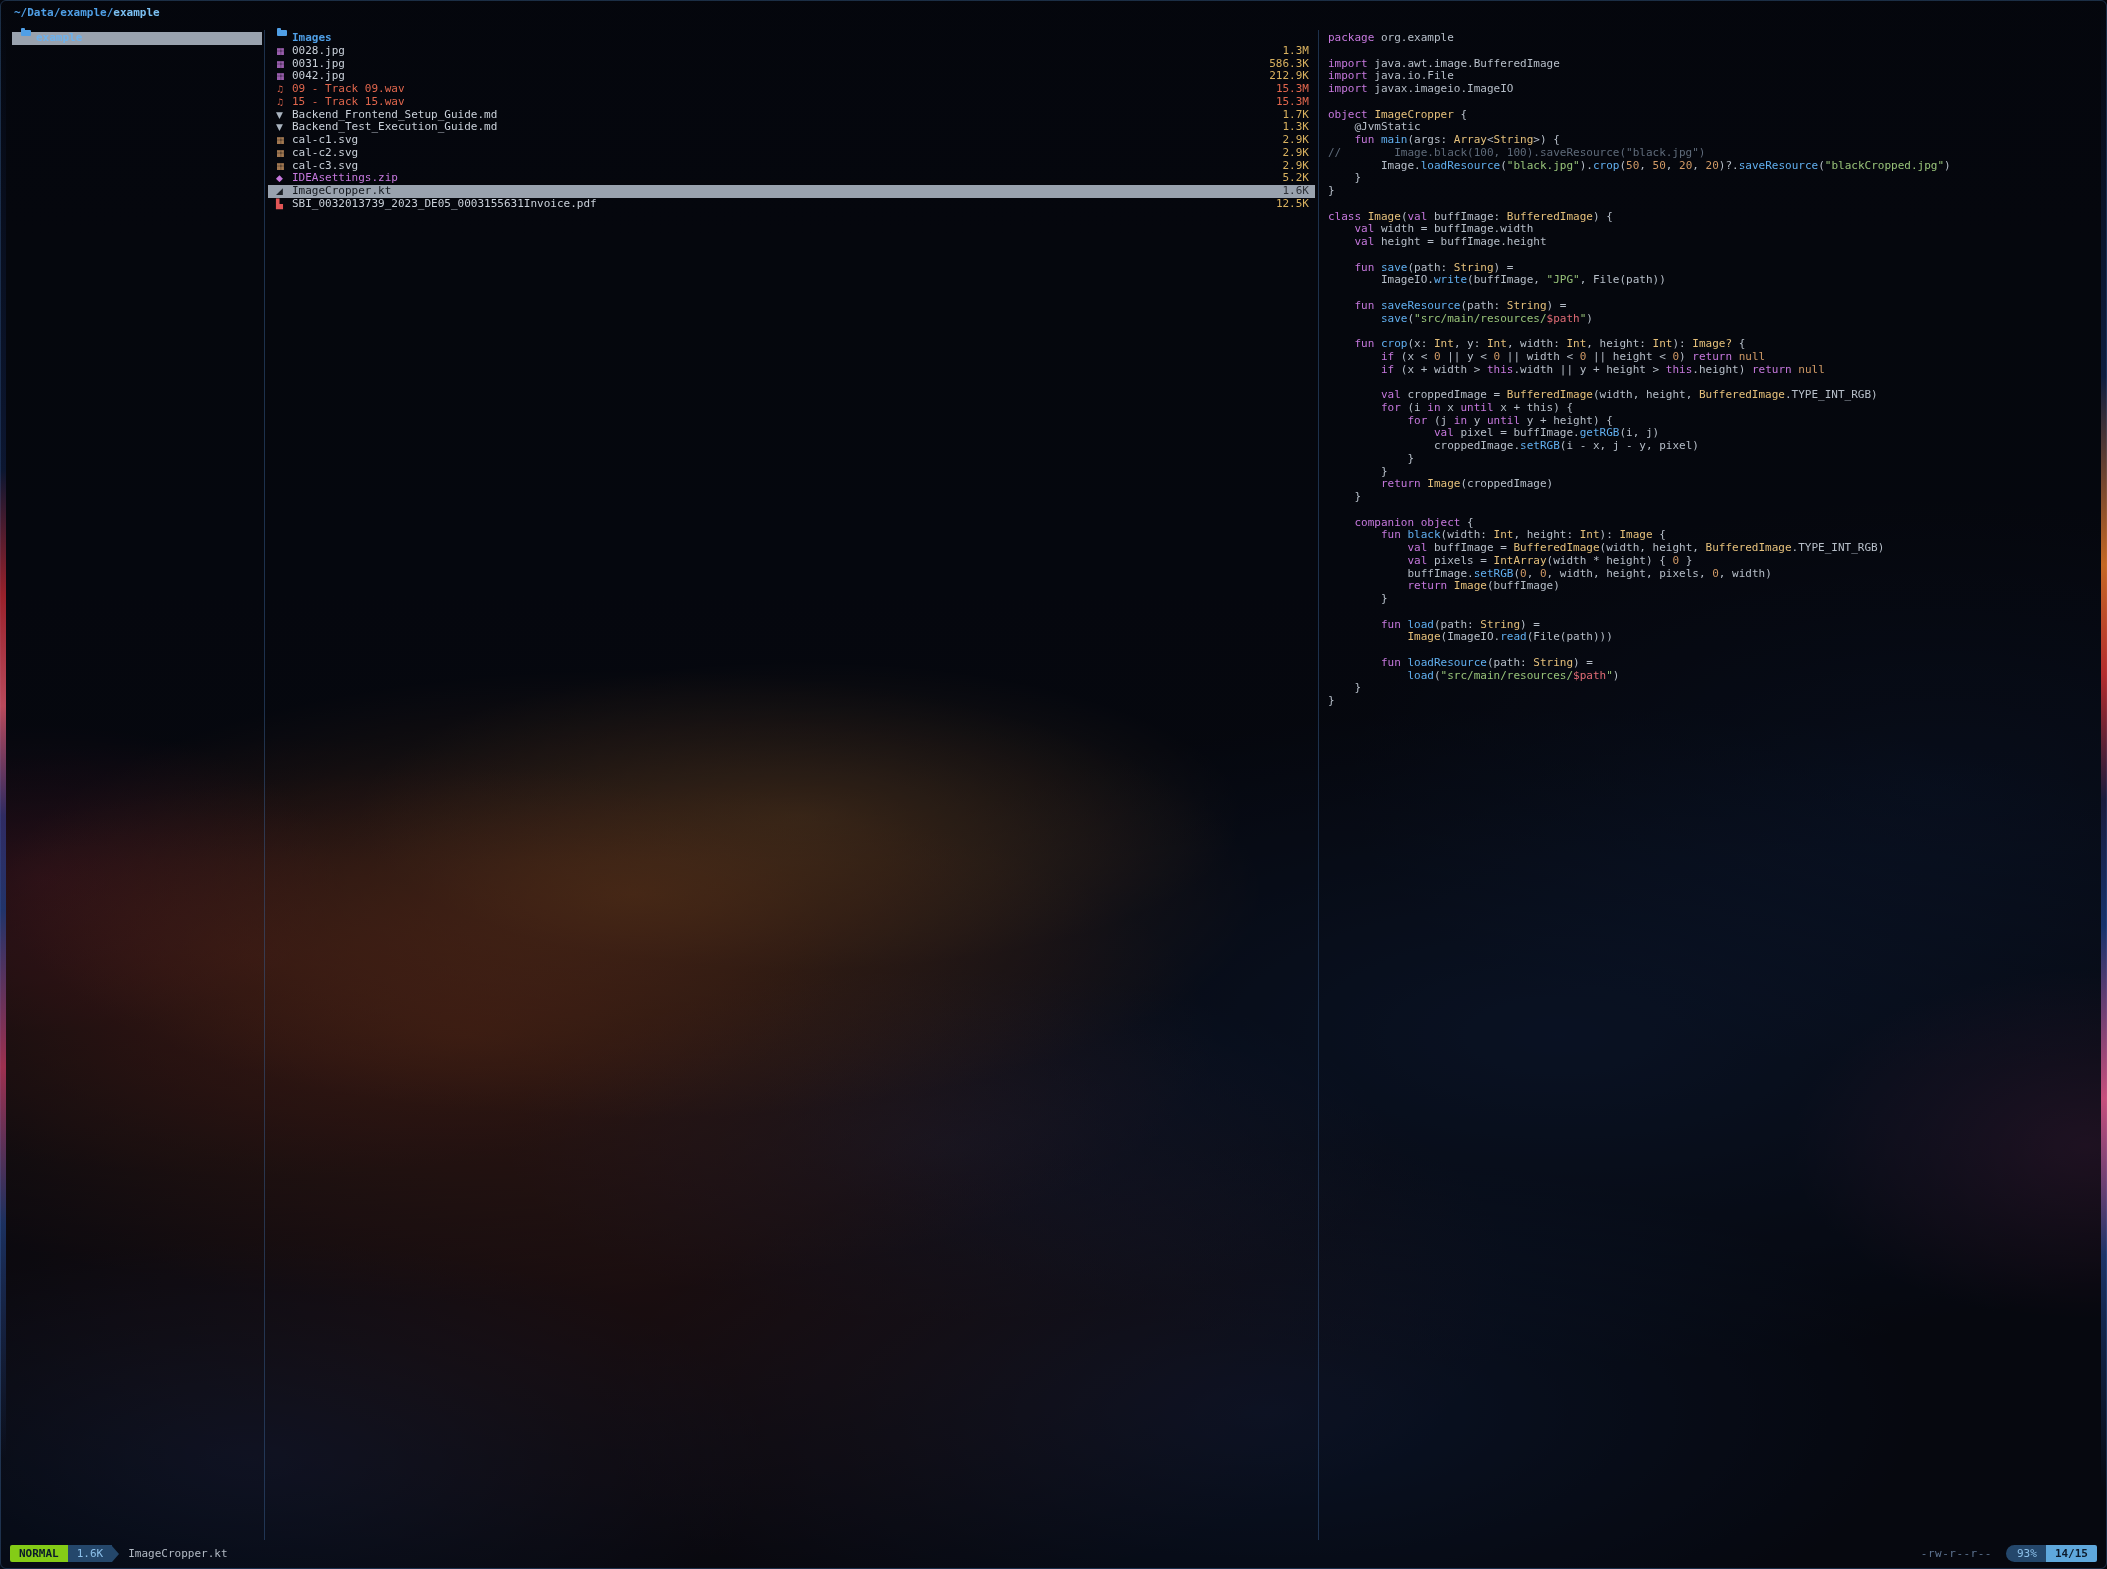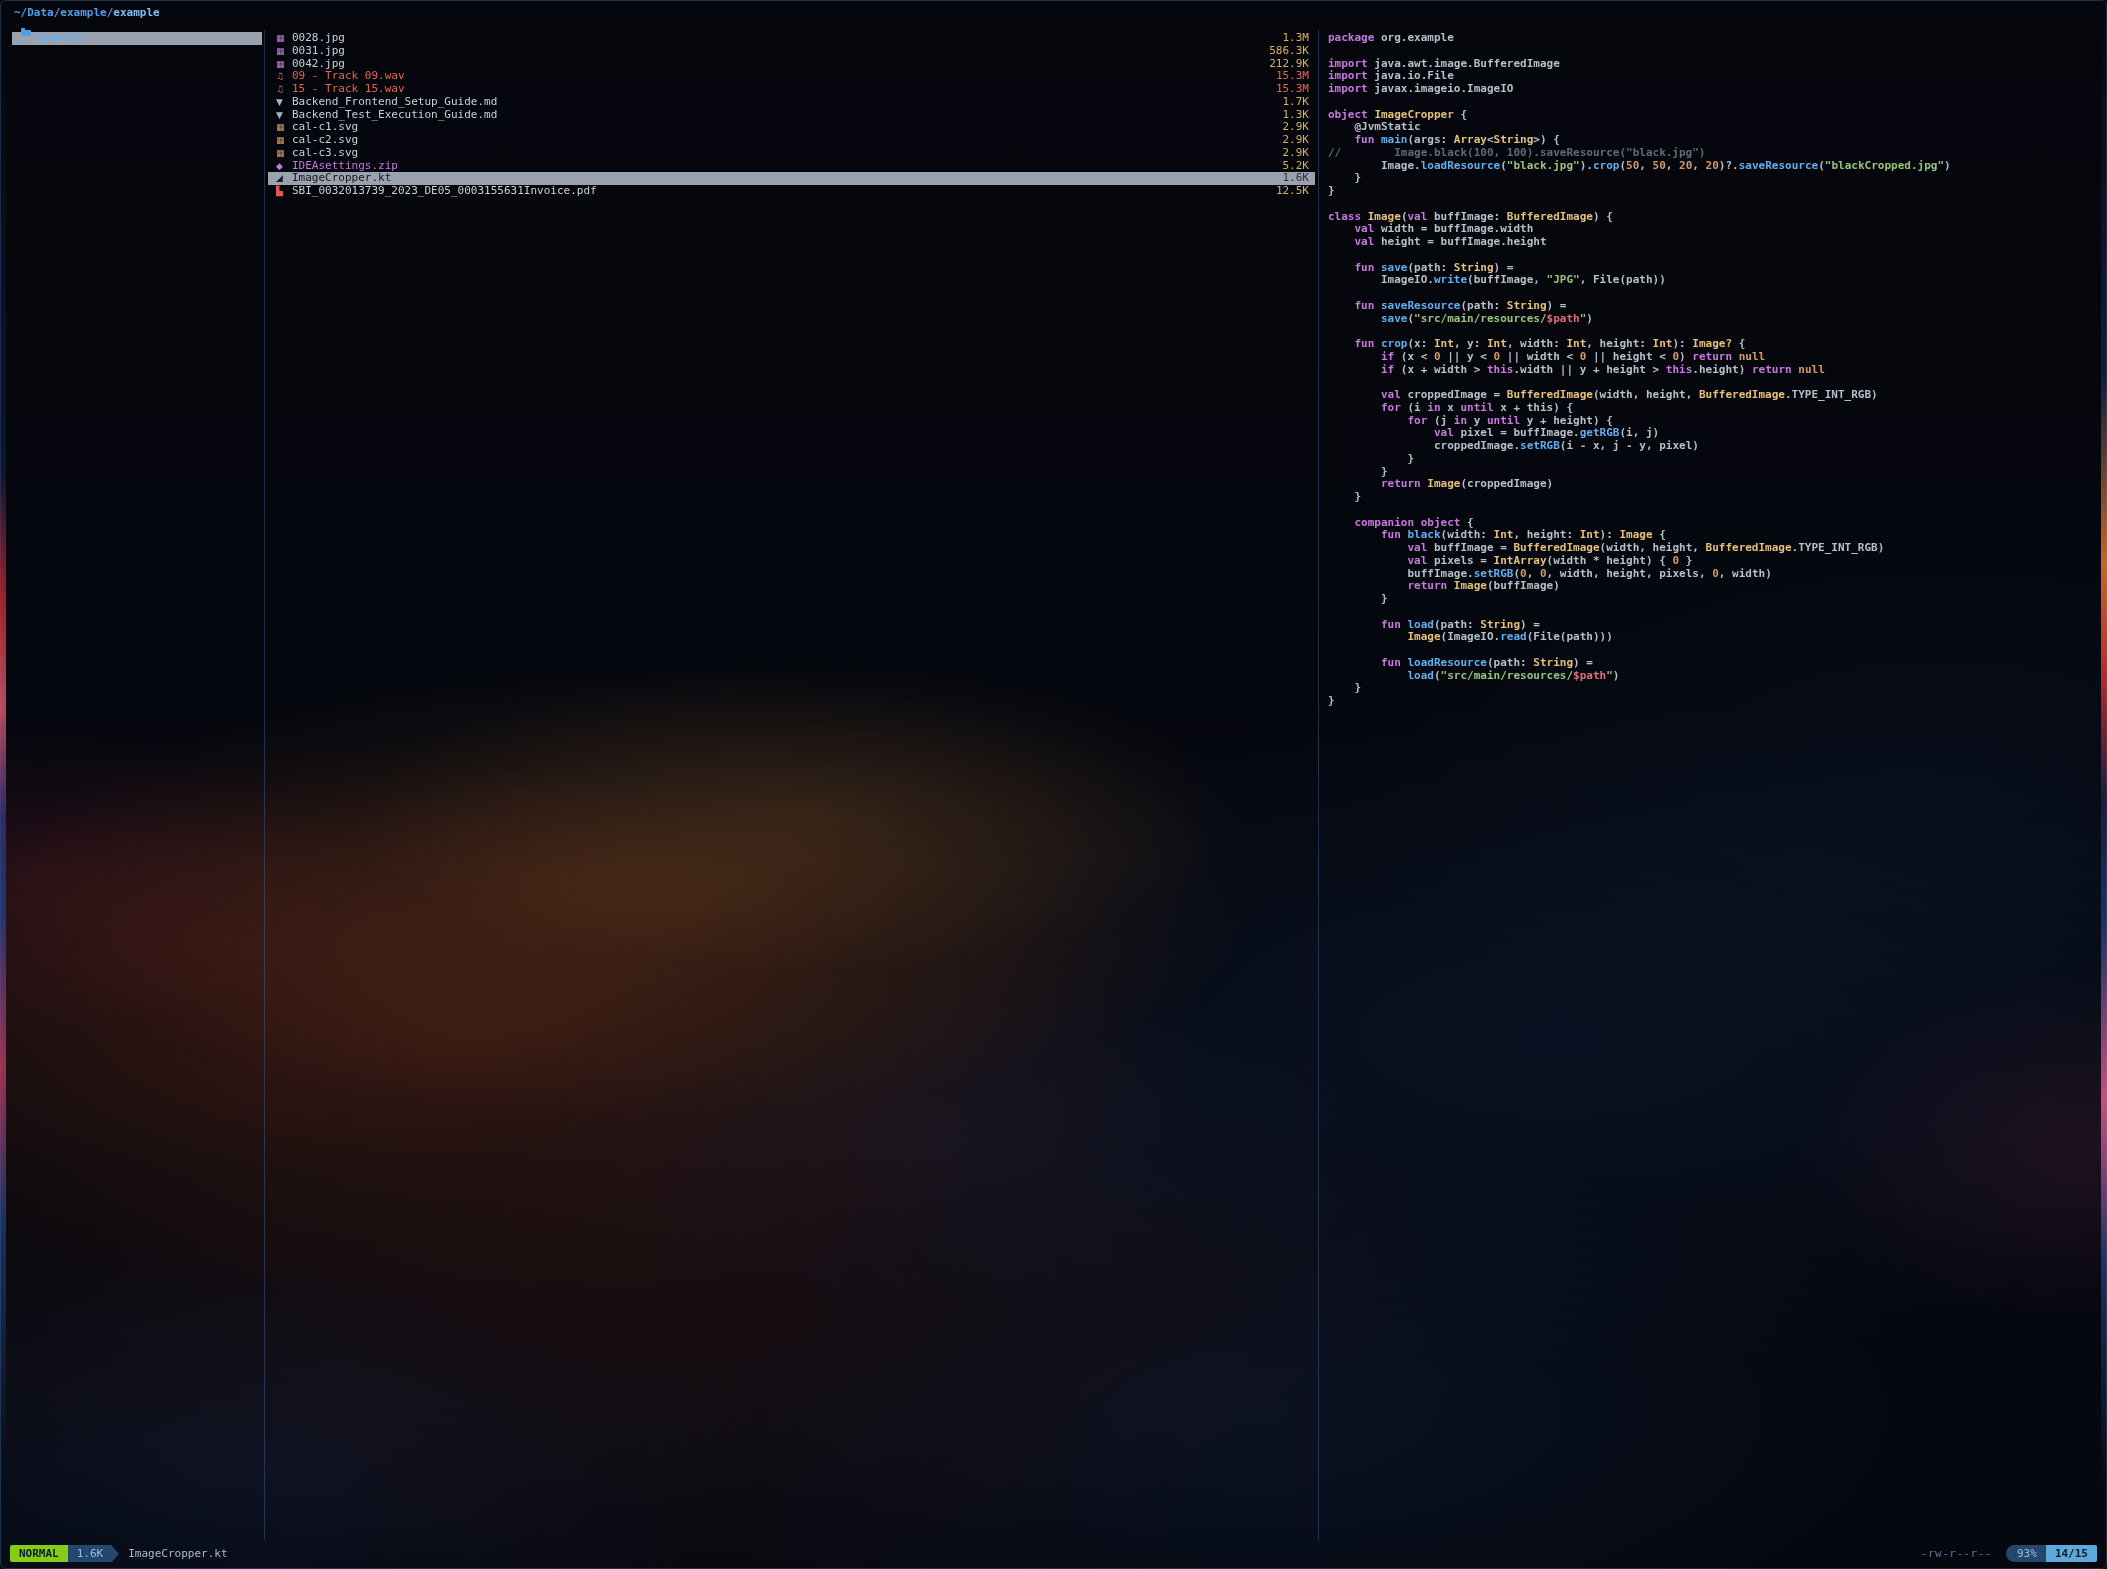--- a/index.html
+++ b/index.html
@@ -50,21 +50,21 @@
   
   .terminal{position:absolute;inset:0;background:rgba(7,10,17,0.52);z-index:2;}
   .frame{position:absolute;inset:0;border:1px solid rgba(90,150,220,0.28);border-radius:6px;z-index:5;pointer-events:none;}
   .header{position:absolute;top:6px;left:14px;font-size:11px;line-height:14px;z-index:3;}
   .header .pfx{color:#4f9fe6;font-weight:700;}
   .header .cur{color:#7cc0f2;font-weight:700;}
   .panes{position:absolute;top:30px;left:10px;right:10px;bottom:29px;z-index:3;font-size:11px;}
   .pane{position:absolute;top:0;bottom:0;padding-top:2px;}
   .parent-pane{left:2px;width:250px;}
   .files-pane{left:258px;width:1047px;}
-  .preview-pane{left:1313px;right:12px;padding-left:5px;font-weight:bold;}
+  .preview-pane{left:1313px;right:12px;padding-left:5px;}
   .vsep{position:absolute;top:0;bottom:0;width:1px;background:rgba(54,92,140,0.50);}
   .sep-1{left:254px;}
   .sep-2{left:1308px;}
   
   .frow{display:flex;align-items:center;height:12.75px;line-height:12.75px;padding:0 6px 0 8px;}
   .frow.selected{background:#99a2ae;}
   .ficon{display:inline-block;width:16px;flex:none;position:relative;font-family:"DejaVu Sans",sans-serif;font-size:9px;text-align:left;}
   .ficon.folder::before{content:"";position:absolute;left:1px;top:-8px;width:10px;height:6px;background:currentColor;border-radius:1px;}
   .ficon.folder::after{content:"";position:absolute;left:1px;top:-10px;width:4px;height:3px;background:currentColor;border-radius:1px 1px 0 0;}
   .fname{white-space:pre;}
@@ -108,20 +108,26 @@
         <div class="frow selected">
           <span class="ficon folder" style="color: rgb(79, 159, 230);"></span>
           <span class="fname" style="color: rgb(109, 177, 236); font-weight: 700;">example</span>
           <span class="fspacer"></span>
           <span class="fsize" style="color: rgb(216, 177, 95);"></span>
         </div>
       </div>
     <div class="vsep sep-1"></div>
     <div class="pane files-pane">
         <div class="frow">
+          <span class="ficon folder" style="color: rgb(79, 159, 230);"></span>
+          <span class="fname" style="color: rgb(79, 159, 230); font-weight: 700;">Images</span>
+          <span class="fspacer"></span>
+          <span class="fsize" style="color: rgb(216, 177, 95);"></span>
+        </div>
+        <div class="frow">
           <span class="ficon glyph" style="color: rgb(198, 120, 221);">▦</span>
           <span class="fname" style="color: rgb(201, 208, 217);">0028.jpg</span>
           <span class="fspacer"></span>
           <span class="fsize" style="color: rgb(216, 177, 95);">1.3M</span>
         </div>
         <div class="frow">
           <span class="ficon glyph" style="color: rgb(198, 120, 221);">▦</span>
           <span class="fname" style="color: rgb(201, 208, 217);">0031.jpg</span>
           <span class="fspacer"></span>
           <span class="fsize" style="color: rgb(216, 177, 95);">586.3K</span>

